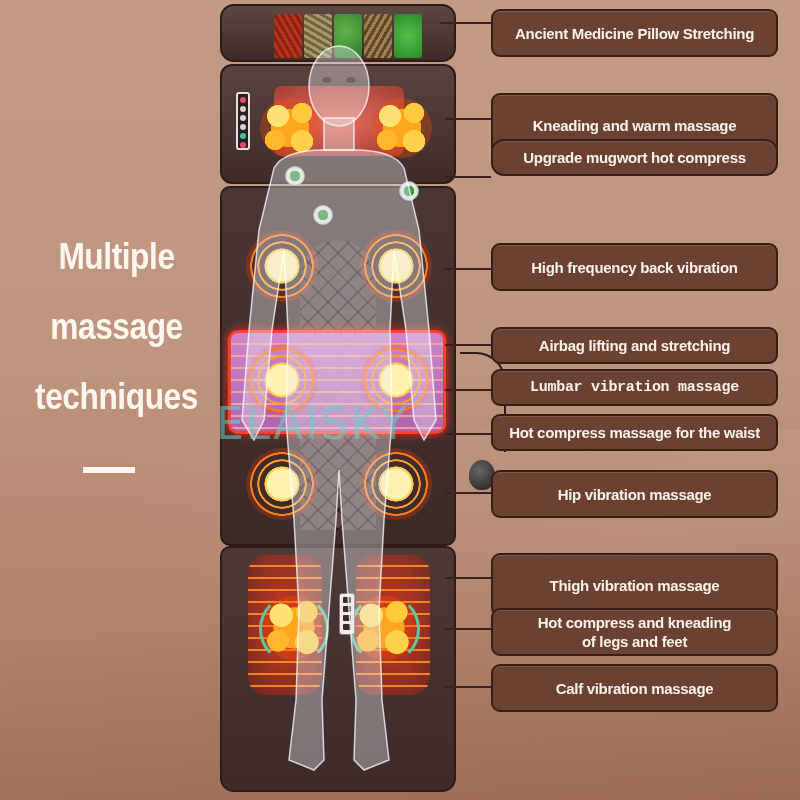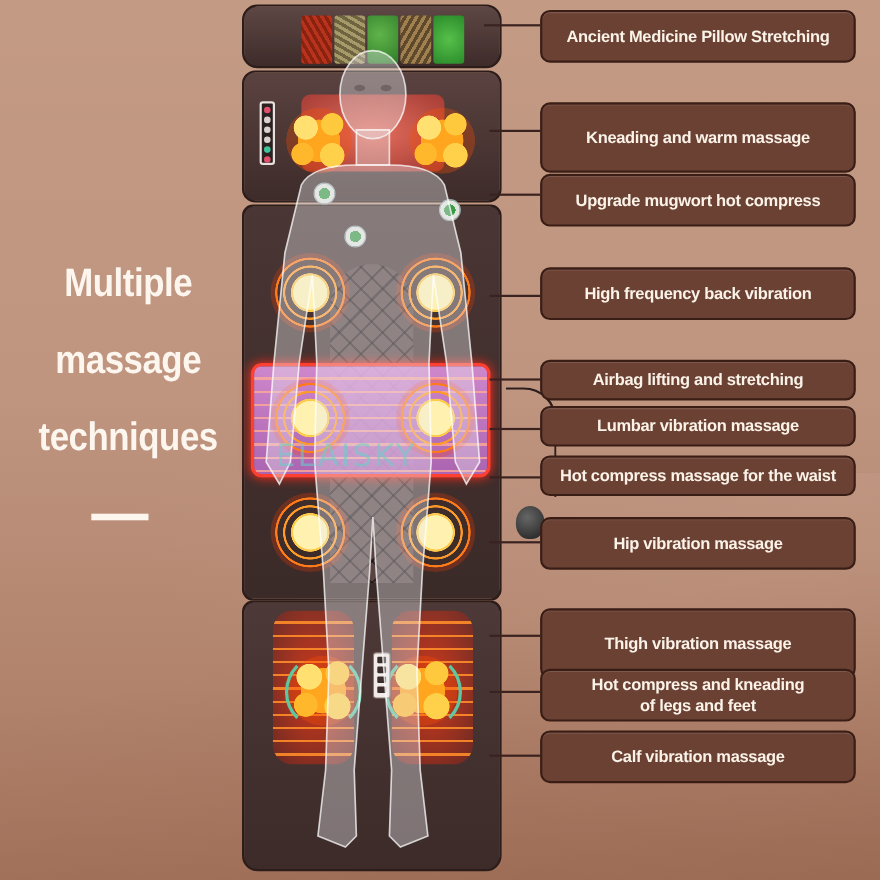--- a/index.html
+++ b/index.html
@@ -122,22 +122,22 @@
     position: absolute; width: 20px; height: 20px; border-radius: 50%;
     background: radial-gradient(circle, #3a9a48 0 40%, #e0e6dc 41% 100%);
     border: 1px solid #9aa;
   }
 
   
   .person { position: absolute; left: 0; top: 0; width: 250px; height: 800px; pointer-events: none; }
 
   
   .watermark {
-    position: absolute; left: 251px; top: 398px; width: 230px;
-    font-size: 28px; letter-spacing: 2px; color: rgba(100,210,200,0.55);
+    position: absolute; left: 216px; top: 398px; width: 230px;
+    font-size: 44px; letter-spacing: 2px; color: rgba(100,210,200,0.55);
     font-family: "DejaVu Sans", sans-serif; font-weight: normal;
   }
 
   
   .pump-cord {
     position: absolute; left: 460px; top: 352px; width: 46px; height: 100px;
     border: 2px solid #2a1d1c; border-left: none; border-bottom: none;
     border-radius: 0 30px 0 0;
   }
   .pump-bulb {
@@ -255,34 +255,34 @@
 <div id="features">
     <div class="leader" style="left: 440px; width: 51px; top: 22px;"></div>
     <div class="feature" style="top: 9px; height: 48px;">
       <span style="white-space: pre-line;">Ancient Medicine Pillow Stretching</span>
     </div>
     <div class="leader" style="left: 445px; width: 46px; top: 118px;"></div>
     <div class="feature" style="top: 93px; height: 64px;">
       <span style="white-space: pre-line;">Kneading and warm massage</span>
     </div>
     <div class="leader" style="left: 445px; width: 46px; top: 176px;"></div>
-    <div class="feature" style="top: 158px; height: 48px;">
+    <div class="feature" style="top: 139px; height: 37px; border-radius: 13px;">
       <span style="white-space: pre-line;">Upgrade mugwort hot compress</span>
     </div>
     <div class="leader" style="left: 445px; width: 46px; top: 268px;"></div>
     <div class="feature" style="top: 243px; height: 48px;">
       <span style="white-space: pre-line;">High frequency back vibration</span>
     </div>
     <div class="leader" style="left: 445px; width: 46px; top: 344px;"></div>
     <div class="feature" style="top: 327px; height: 37px;">
       <span style="white-space: pre-line;">Airbag lifting and stretching</span>
     </div>
     <div class="leader" style="left: 445px; width: 46px; top: 389px;"></div>
     <div class="feature" style="top: 369px; height: 37px;">
-      <span style="white-space: pre-line;">Lumbar vibration massage</span>
+      <span style="white-space: pre-line; font-family: Liberation Mono, monospace;">Lumbar vibration massage</span>
     </div>
     <div class="leader" style="left: 445px; width: 46px; top: 433px;"></div>
     <div class="feature" style="top: 414px; height: 37px;">
       <span style="white-space: pre-line; text-align: center;">Hot compress massage for the waist</span>
     </div>
     <div class="leader" style="left: 445px; width: 46px; top: 492px;"></div>
     <div class="feature" style="top: 470px; height: 48px;">
       <span style="white-space: pre-line;">Hip vibration massage</span>
     </div>
     <div class="leader" style="left: 445px; width: 46px; top: 577px;"></div>

